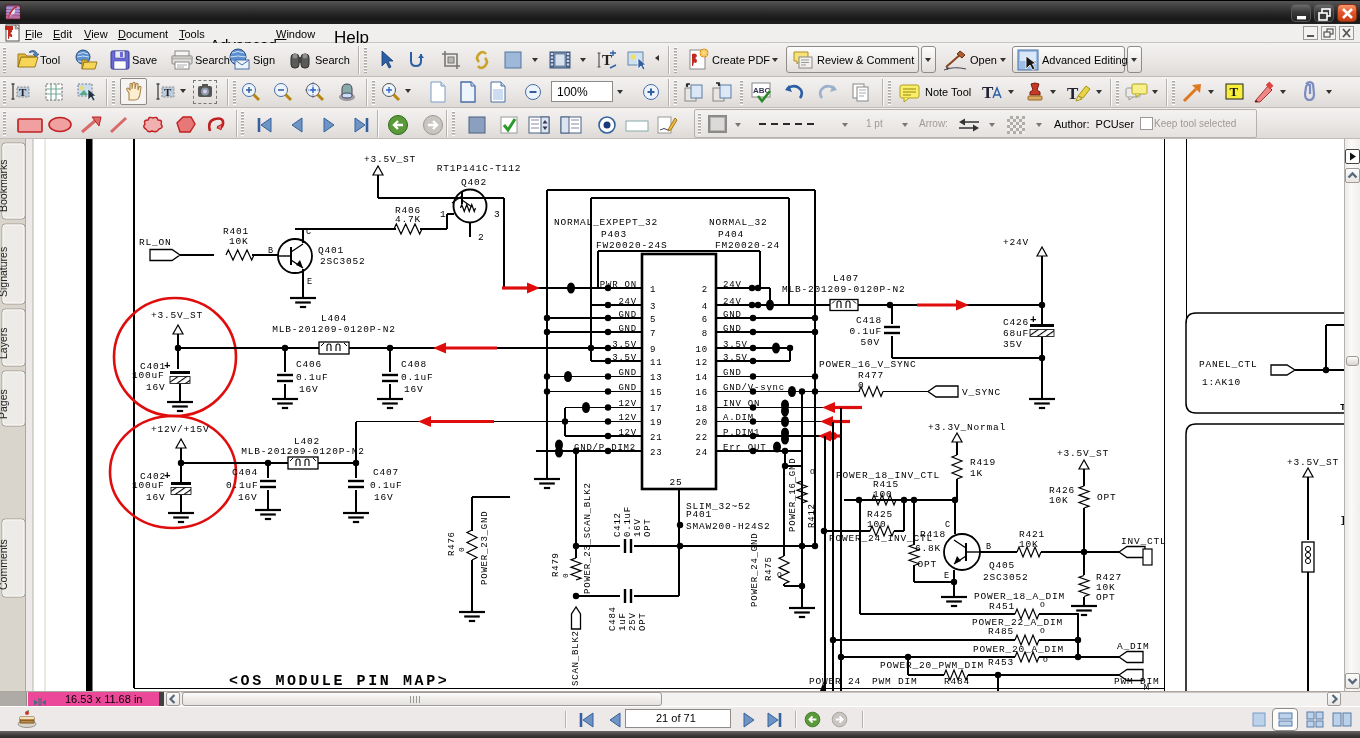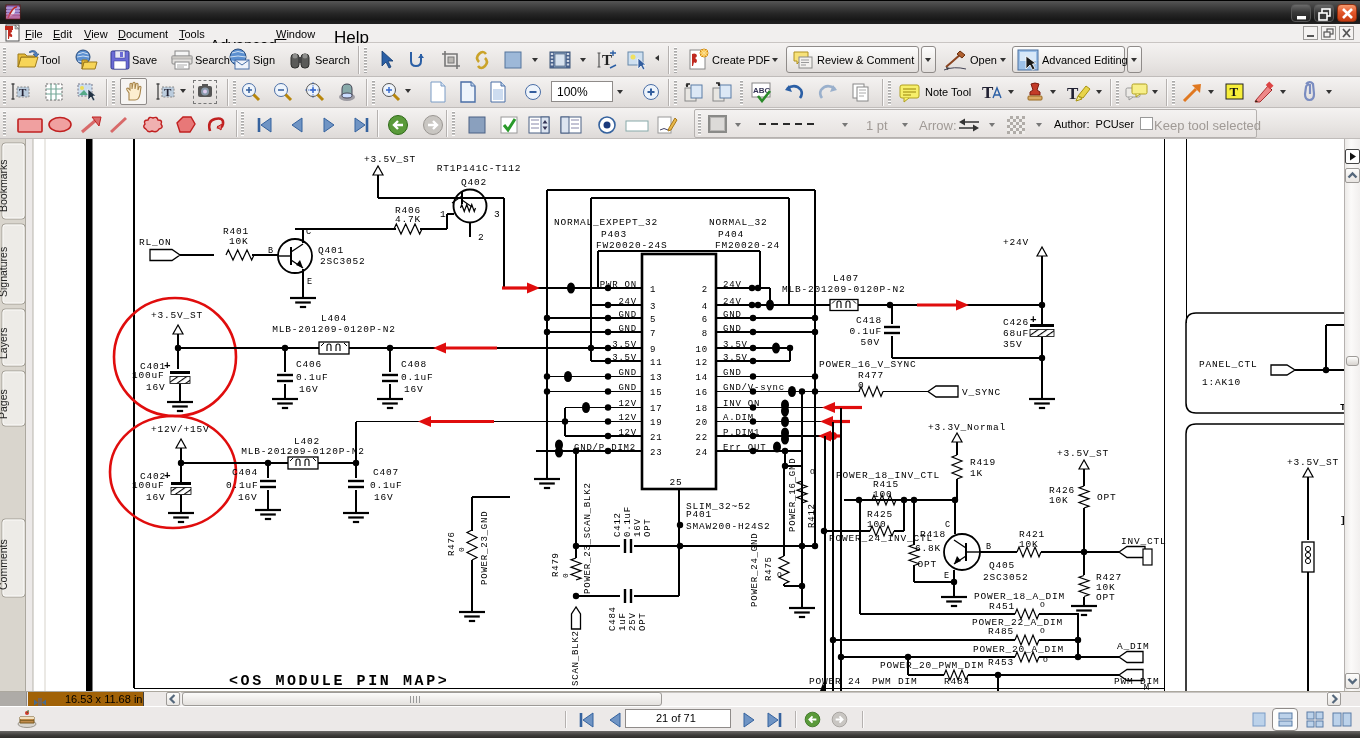--- a/index.html
+++ b/index.html
@@ -15,21 +15,21 @@
 .mdib{position:absolute;top:2px;width:15px;height:14px;border:1px solid #9c9a98;background:#f4f2f1;color:#444;font-size:9px;text-align:center;line-height:12px}
 
 .tbrow{left:0;width:1360px;background:linear-gradient(#f4f2f1,#e8e5e3 60%,#dedad8);border-bottom:1px solid #c0bcba}
 #tb1{top:43px;height:34px}
 #tb2{top:77px;height:31px}
 #tb3{top:108px;height:31px}
 .grip{position:absolute;width:3px;background:repeating-linear-gradient(#fff 0 1px,#aaa 1px 2px,#c9c6c4 2px 3px)}
 .vsep{position:absolute;width:1px;background:#b5b1af;box-shadow:1px 0 0 #fbfafa}
 .ico{position:absolute}
 .lbl{position:absolute;font-size:11px;color:#000;white-space:nowrap}
-.glbl{position:absolute;font-size:13px;color:#a09a96;white-space:nowrap}
+.glbl{position:absolute;font-size:10px;color:#a09a96;white-space:nowrap}
 .drop{position:absolute;width:0;height:0;border-left:3.5px solid transparent;border-right:3.5px solid transparent;border-top:4px solid #333}
 .btnframe{position:absolute;border:1px solid #8f8b89;border-radius:3px;background:linear-gradient(#fdfdfd,#f0eeec 50%,#e2dedc)}
 .combo{position:absolute;background:#fff;border:1px solid #8f8b89}
 
 #rail{left:0;top:139px;width:26px;height:552px;background:#d9d5cd;border-right:1px solid #aca89f}
 
 #vscroll{left:1344px;top:139px;width:16px;height:552px;background:linear-gradient(90deg,#eceae8,#fbfaf9 40%,#f1efee);border-left:1px solid #b5b1af}
 .sbtn{position:absolute;width:15px;height:16px;background:linear-gradient(#fdfdfc,#e8e5e2);border:1px solid #9d9a97;border-radius:2px;color:#4a5a6a;font-size:9px;text-align:center;line-height:15px}
 #hscrollrow{left:0;top:691px;width:1360px;height:15px;background:#ece9e8;border-top:1px solid #aca89f}
 #status{left:0;top:706px;width:1360px;height:41px;background:#ece9e8;border-top:1px solid #fff}
@@ -1091,21 +1091,21 @@
 <div class="sbtn" style="left:0px;top:29px;height:15px"><svg width="13" height="13" viewBox="0 0 13 13">
         <path d="M2.5 8.5 L6.5 4.5 L10.5 8.5" stroke="#55687c" stroke-width="2.4" fill="none"></path>
       </svg></div>
 <div class="abs" style="left:1px;top:217px;width:13px;height:10px;background:linear-gradient(#fdfdfc,#d8d4d0);border:1px solid #9d9a97;border-radius:3px"></div>
 <div class="sbtn" style="left:0px;top:534px"><svg width="13" height="14" viewBox="0 0 13 14">
         <path d="M2.5 5 L6.5 9 L10.5 5" stroke="#55687c" stroke-width="2.4" fill="none"></path>
       </svg></div>
 </div>
 <div id="hscrollrow" class="abs">
 <div class="abs" style="left:0px;top:0px;width:27px;height:14px;background:#aeaba7;border-right:1px solid #8f8b89"></div>
-<div class="abs" style="left:28px;top:0px;width:116px;height:14px;background:#a16207;border-right:1px solid #404040">
+<div class="abs" style="left:28px;top:0px;width:136px;height:14px;background:#ec4899;border-right:5px solid #404040">
 <div class="abs" style="left:5px;top:2px"><svg width="14" height="11" viewBox="0 0 14 11">
           <path d="M6 1 L6 10 M8 1 L8 10" stroke="#667" stroke-width="1.4"></path>
           <path d="M5 5.5 L1 2.5 L1 8.5 Z M9 5.5 L13 2.5 L13 8.5 Z" fill="#4a6a8a"></path>
         </svg></div>
 <div class="lbl" style="left:37px;top:1px;font-size:11px">16.53 x 11.68 in</div>
 </div>
 <div class="sbtn" style="left:166px;top:0px;width:14px;height:14px;line-height:12px"><svg width="12" height="12" viewBox="0 0 12 12">
         <path d="M7.5 2 L3.5 6 L7.5 10" stroke="#55687c" stroke-width="2.2" fill="none"></path>
       </svg></div>
 <div class="abs" style="left:181px;top:0px;width:1146px;height:14px;background:#f4f2f1;border-top:1px solid #c8c5c2"></div>

